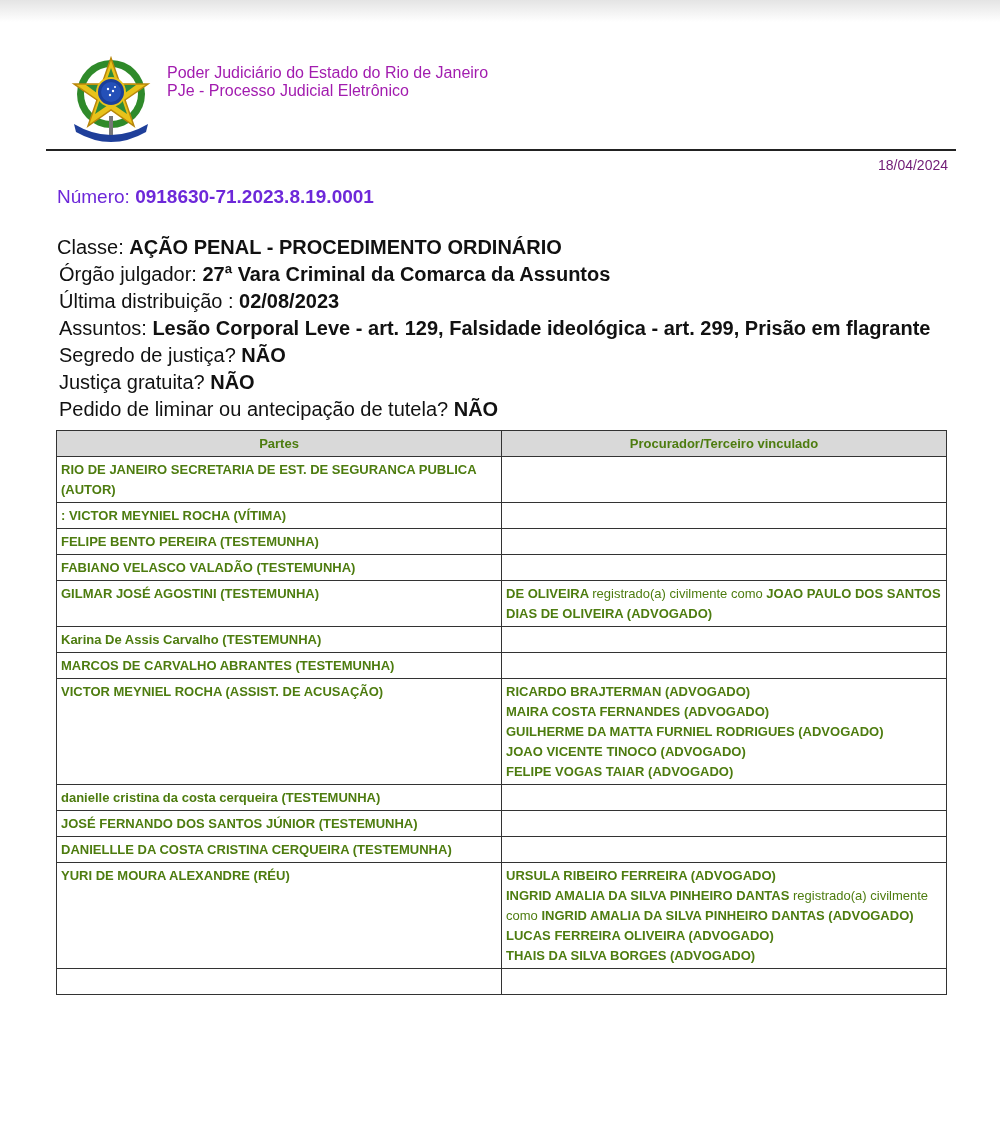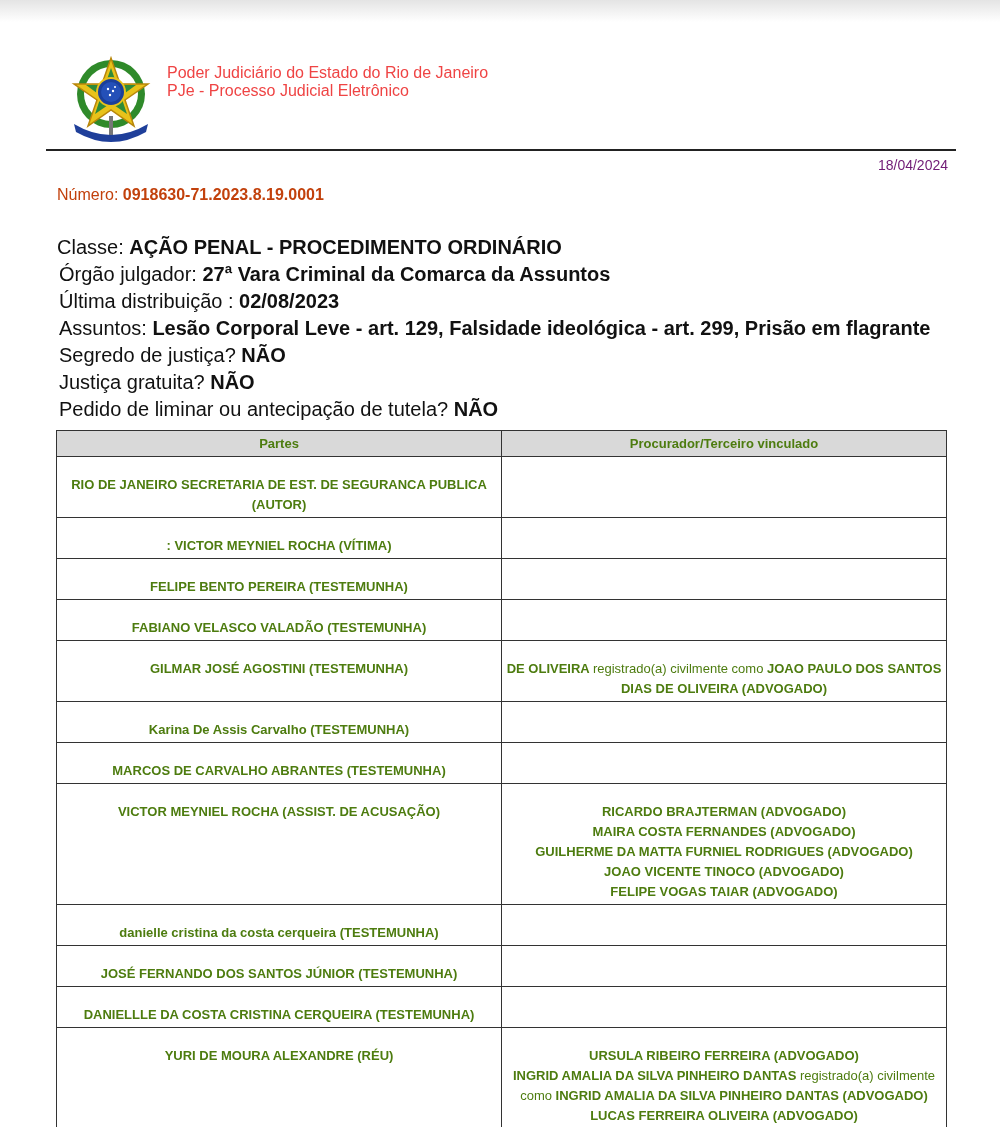--- a/index.html
+++ b/index.html
@@ -15,51 +15,51 @@
     background: linear-gradient(#e4e4e4, #ffffff);
   }
   .header {
     position: absolute; left: 62px; top: 52px; width: 900px; height: 96px;
   }
   .logo {
     position: absolute; left: 4px; top: 2px; width: 90px; height: 90px;
   }
   .org {
     position: absolute; left: 105px; top: 12px;
-    font-size: 16px; line-height: 18px; color: #ef4444;
+    font-size: 16px; line-height: 18px; color: #a21caf;
   }
   .rule {
     position: absolute; left: 46px; top: 149px; width: 910px; height: 2px;
     background: #222;
   }
   .print-date {
     position: absolute; right: 52px; top: 157px; font-size: 14px; color: #701a75;
   }
   .numero {
-    position: absolute; left: 57px; top: 186px; font-size: 16px; color: #c2410c;
+    position: absolute; left: 57px; top: 186px; font-size: 19px; color: #6d28d9;
   }
   .numero b { font-weight: bold; }
   .meta {
     position: absolute; left: 57px; top: 234px; font-size: 20px; line-height: 27px;
   }
   .meta div { white-space: nowrap; }
   .meta .ind { padding-left: 2px; }
   .meta b { font-weight: bold; }
 
   table.partes {
     position: absolute; left: 56px; top: 430px; width: 890px;
     border-collapse: collapse; table-layout: fixed;
     font-size: 13px; font-weight: bold; color: #4d7c0f;
   }
   table.partes th, table.partes td {
     border: 1.3px solid #333;
     vertical-align: top;
-    padding: 18px 4px 2px 4px;
+    padding: 3px 4px 2px 4px;
     line-height: 20px;
-    text-align: center;
+    text-align: left;
   }
   table.partes th {
     background: #d9d9d9; text-align: center; font-weight: bold;
     padding: 2px 4px; line-height: 21px;
   }
   table.partes col.c1 { width: 445px; }
   table.partes col.c2 { width: 445px; }
   td.right div { line-height: 20px; }
   .norm { font-weight: normal; }
   tr.empty td { height: 20px; }

